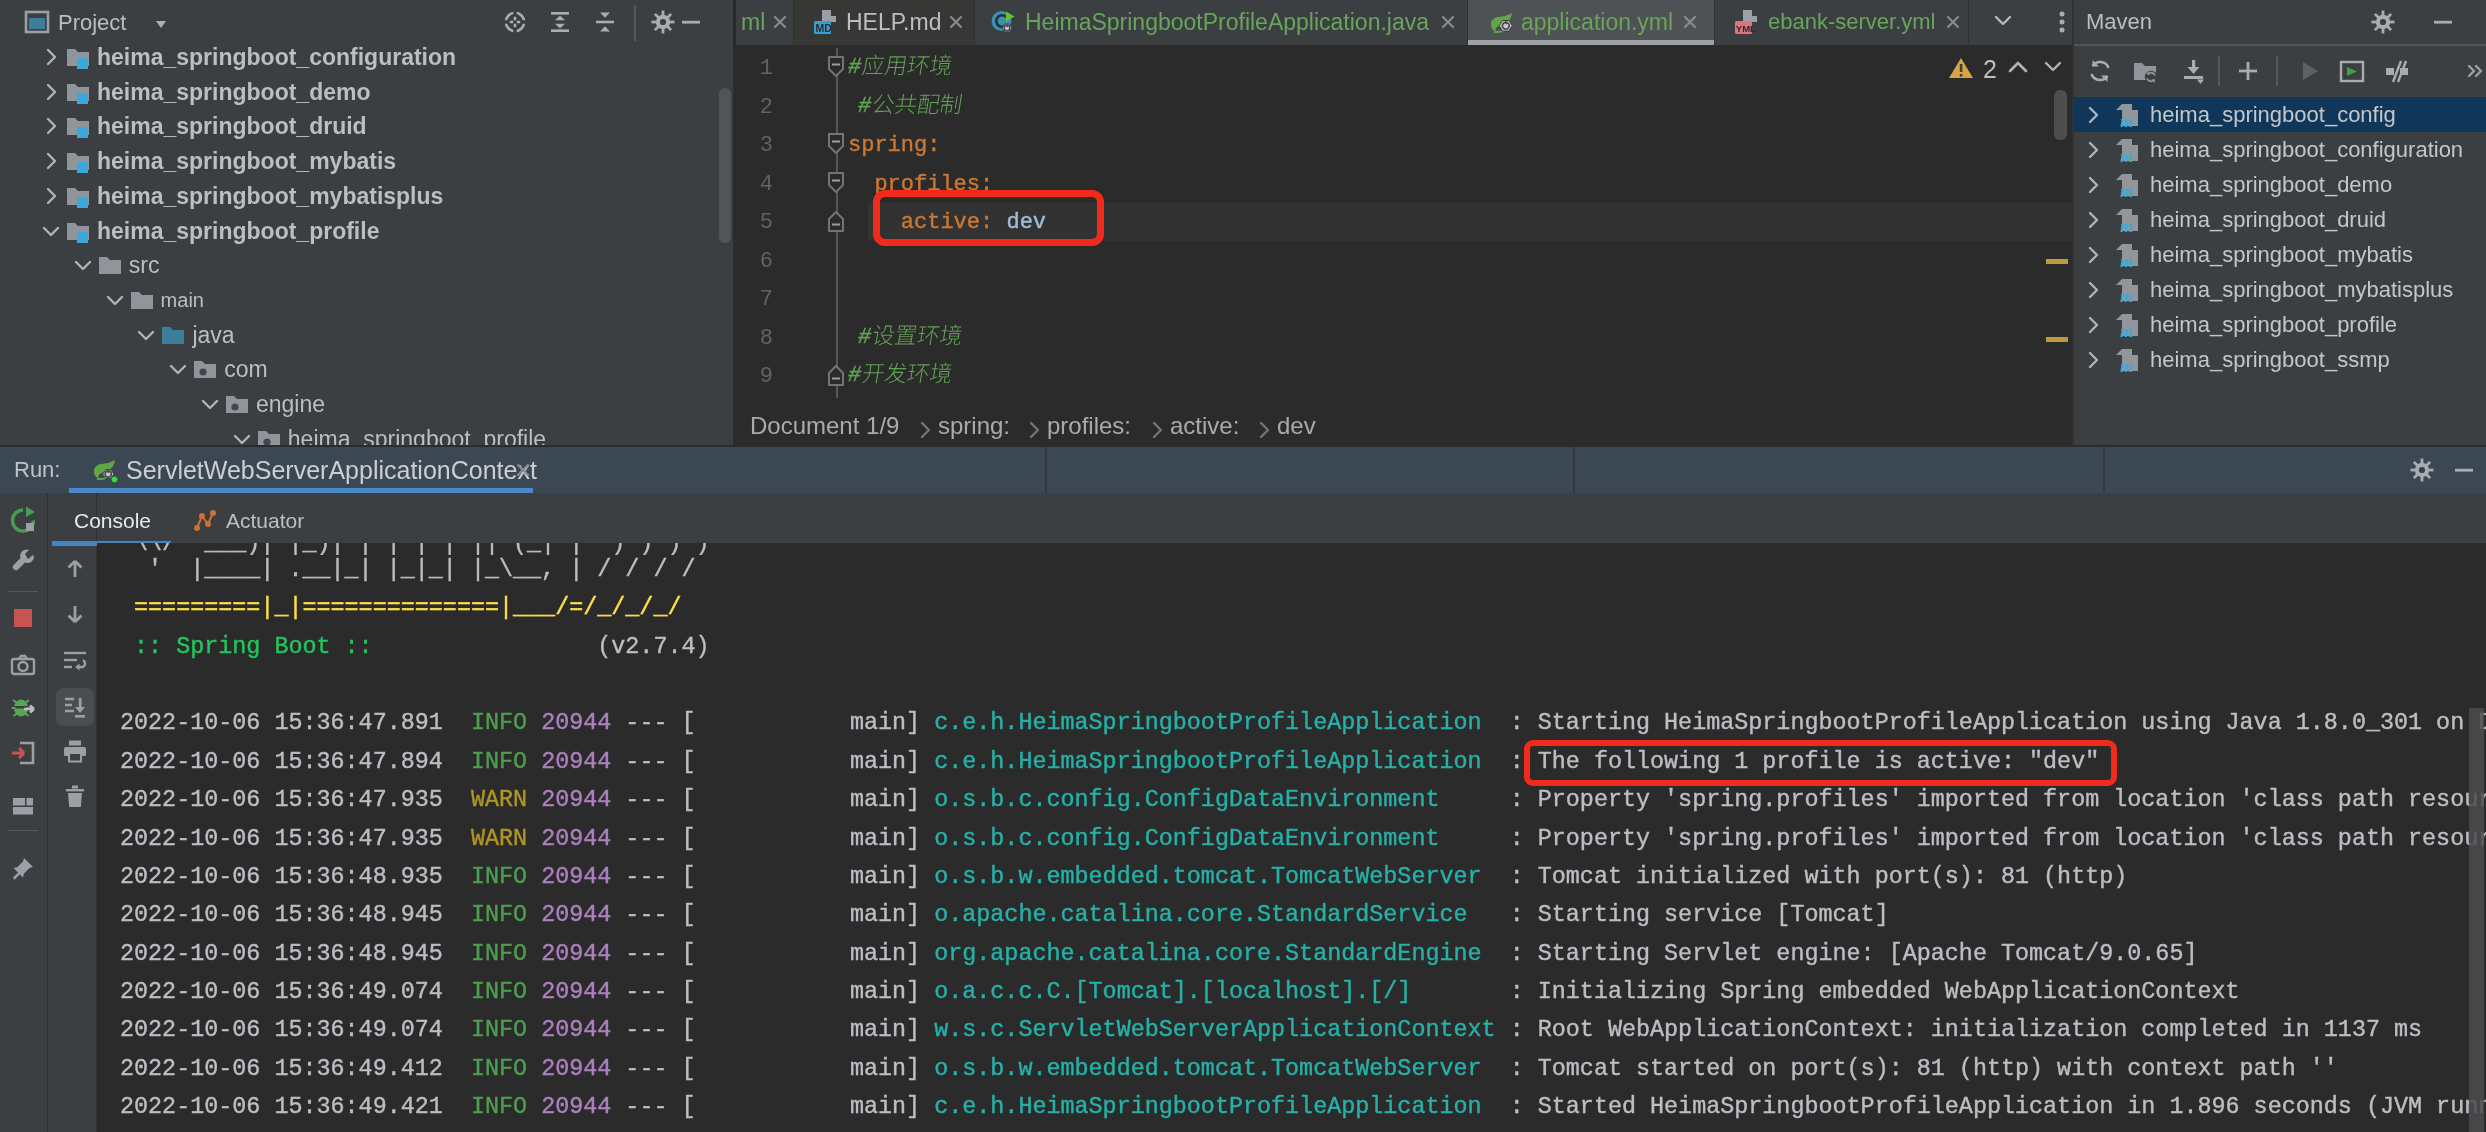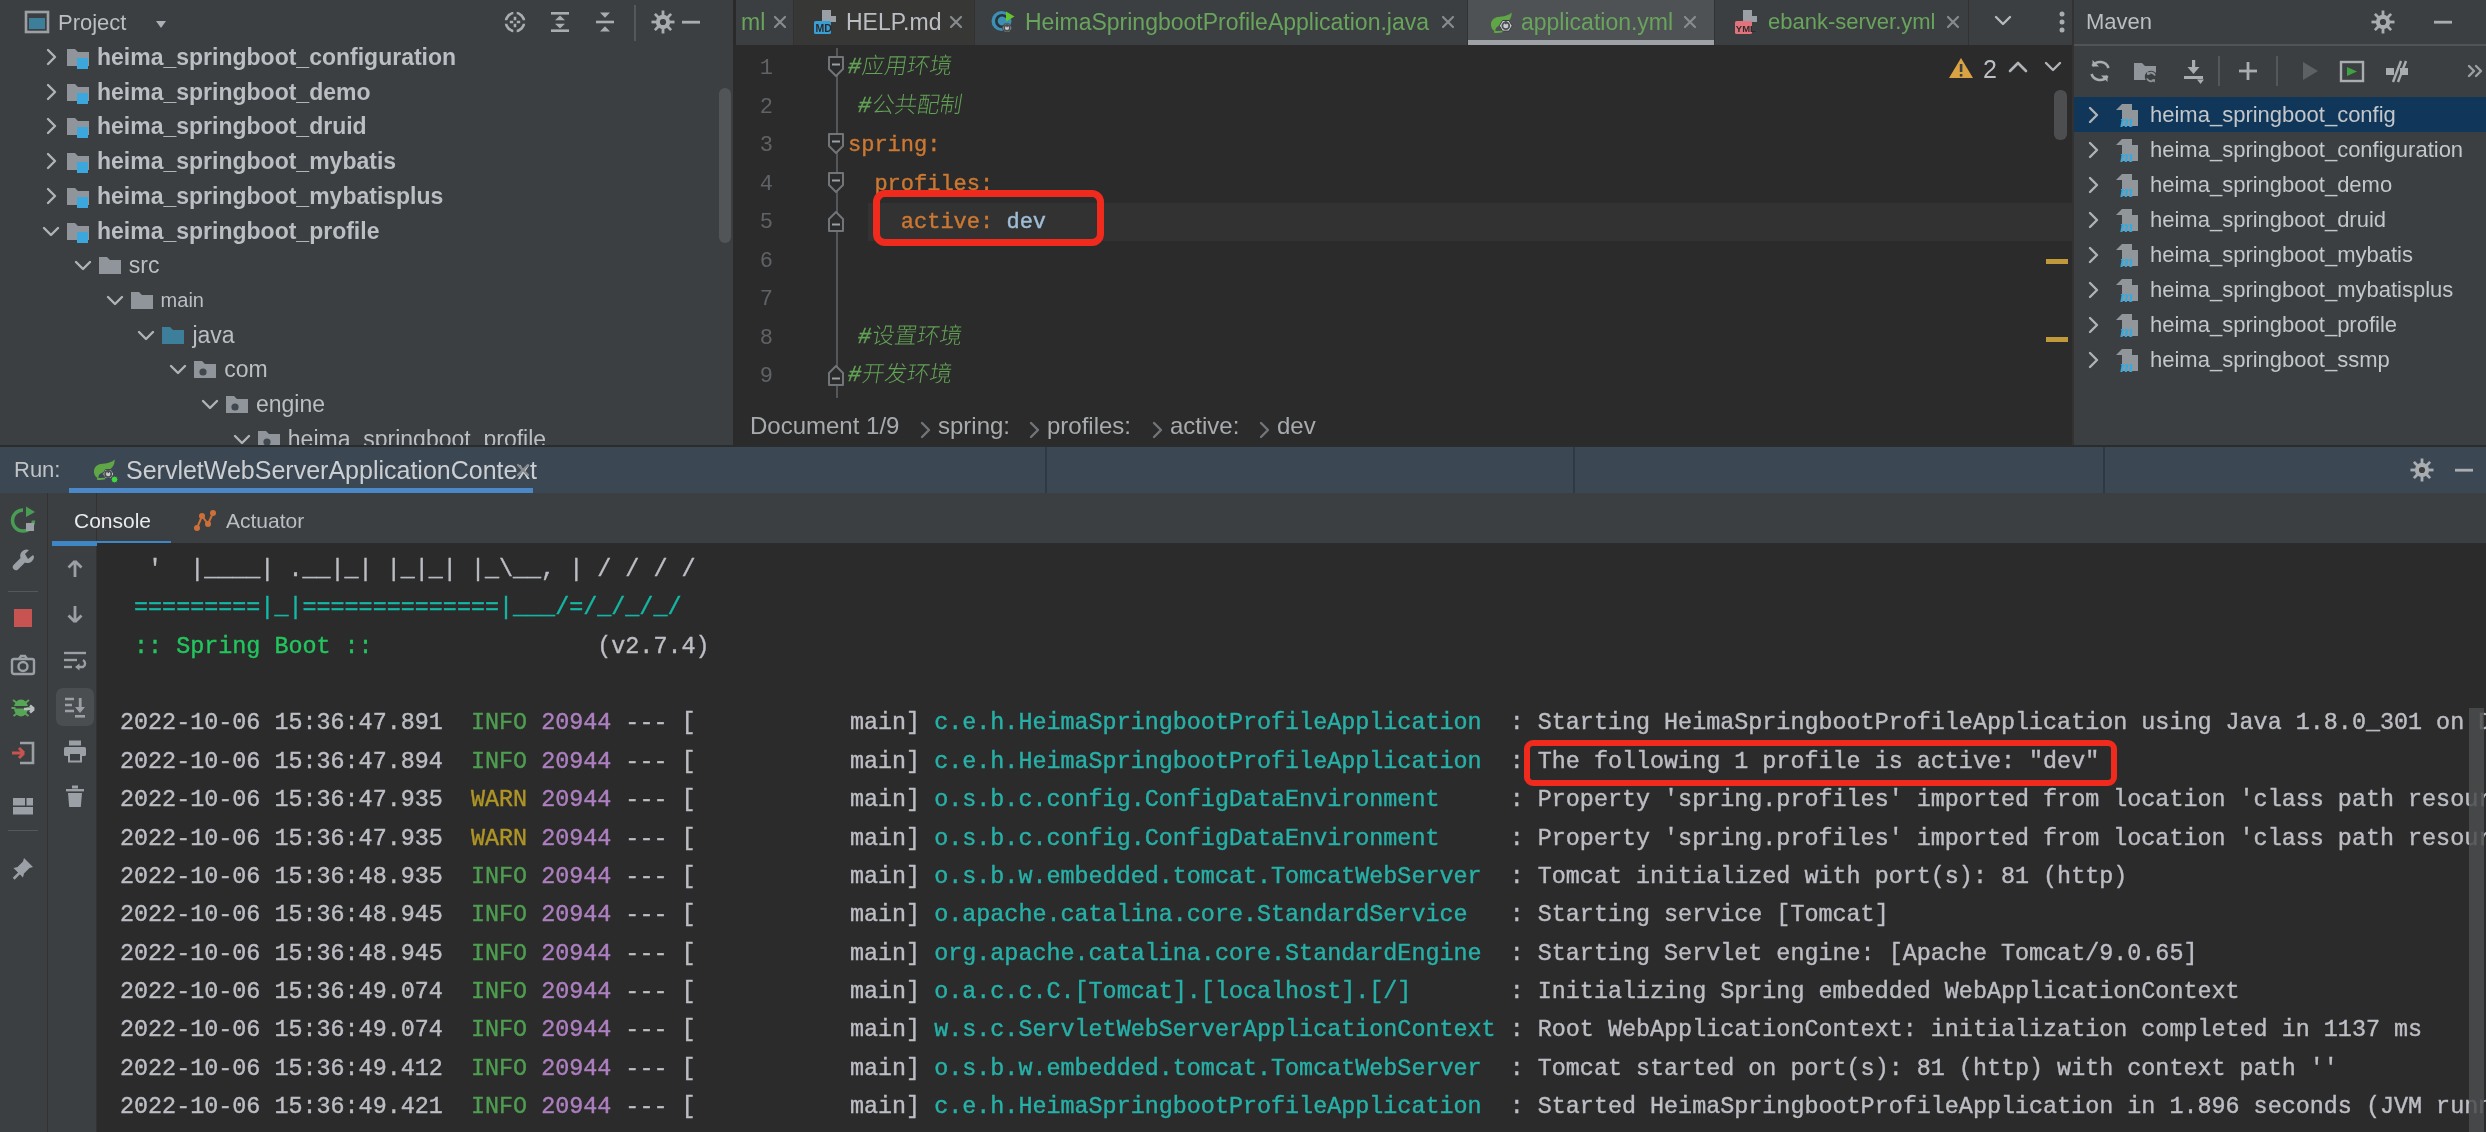--- a/index.html
+++ b/index.html
@@ -820,30 +820,33 @@
           <circle cx="16" cy="16" r="3"></circle>
           <circle cx="21" cy="5" r="3"></circle>
         </g>
       </svg>
     </div>
     <div class="abs" style="left:226.0px;top:521.0px;transform:translateY(-50%);color:#bbbec3;font-size:21px;white-space:nowrap;">Actuator</div>
     <div class="abs" style="left:97.0px;top:543.0px;width:2389.0px;height:589.0px;background:#2b2b2b;overflow:hidden;position:absolute;">
       <div class="mono" style="position:absolute;left:23.0px;top:-30.6px;font-size:23.4px;-webkit-text-stroke:0.4px;">
         <div style="height:38.4px;line-height:38.4px;white-space:pre;"><span style="color:#bcbec4"></span></div>
         <div style="height:38.4px;line-height:38.4px;white-space:pre;"><span style="color:#bcbec4">  '  |____| .__|_| |_|_| |_\__, | / / / /</span></div>
-        <div style="height:38.4px;line-height:38.4px;white-space:pre;"><span style="color:#14b8a6"> =========|_|==============|___/=/_/_/_/</span></div>
+        <div style="height:38.4px;line-height:38.4px;white-space:pre;"><span style="color:#fde047"> =========|_|==============|___/=/_/_/_/</span></div>
         <div style="height:38.4px;line-height:38.4px;white-space:pre;"><span style="color:#22c55e"> :: Spring Boot ::</span><span style="color:#bcbec4">                (v2.7.4)</span></div>
         <div style="height:38.4px;line-height:38.4px;white-space:pre;"><span style="color:#bcbec4"></span></div>
         <div style="height:38.4px;line-height:38.4px;white-space:pre;"><span style="color:#bcbec4">2022-10-06 15:36:47.891  </span><span style="color:#4e9e51">INFO</span><span style="color:#bcbec4"> </span><span style="color:#ad7fc0">20944</span><span style="color:#bcbec4"> --- [           main] </span><span style="color:#26b1a8">c.e.h.HeimaSpringbootProfileApplication </span><span style="color:#bcbec4"> : </span><span style="color:#bcbec4">Starting HeimaSpringbootProfileApplication using Java 1.8.0_301 on D</span></div>
         <div style="height:38.4px;line-height:38.4px;white-space:pre;"><span style="color:#bcbec4">2022-10-06 15:36:47.894  </span><span style="color:#4e9e51">INFO</span><span style="color:#bcbec4"> </span><span style="color:#ad7fc0">20944</span><span style="color:#bcbec4"> --- [           main] </span><span style="color:#26b1a8">c.e.h.HeimaSpringbootProfileApplication </span><span style="color:#bcbec4"> : </span><span style="color:#bcbec4">The following 1 profile is active: "dev"</span></div>
         <div style="height:38.4px;line-height:38.4px;white-space:pre;"><span style="color:#bcbec4">2022-10-06 15:36:47.935  </span><span style="color:#af9525">WARN</span><span style="color:#bcbec4"> </span><span style="color:#ad7fc0">20944</span><span style="color:#bcbec4"> --- [           main] </span><span style="color:#26b1a8">o.s.b.c.config.ConfigDataEnvironment    </span><span style="color:#bcbec4"> : </span><span style="color:#bcbec4">Property 'spring.profiles' imported from location 'class path resour</span></div>
         <div style="height:38.4px;line-height:38.4px;white-space:pre;"><span style="color:#bcbec4">2022-10-06 15:36:47.935  </span><span style="color:#af9525">WARN</span><span style="color:#bcbec4"> </span><span style="color:#ad7fc0">20944</span><span style="color:#bcbec4"> --- [           main] </span><span style="color:#26b1a8">o.s.b.c.config.ConfigDataEnvironment    </span><span style="color:#bcbec4"> : </span><span style="color:#bcbec4">Property 'spring.profiles' imported from location 'class path resour</span></div>
         <div style="height:38.4px;line-height:38.4px;white-space:pre;"><span style="color:#bcbec4">2022-10-06 15:36:48.935  </span><span style="color:#4e9e51">INFO</span><span style="color:#bcbec4"> </span><span style="color:#ad7fc0">20944</span><span style="color:#bcbec4"> --- [           main] </span><span style="color:#26b1a8">o.s.b.w.embedded.tomcat.TomcatWebServer </span><span style="color:#bcbec4"> : </span><span style="color:#bcbec4">Tomcat initialized with port(s): 81 (http)</span></div>
         <div style="height:38.4px;line-height:38.4px;white-space:pre;"><span style="color:#bcbec4">2022-10-06 15:36:48.945  </span><span style="color:#4e9e51">INFO</span><span style="color:#bcbec4"> </span><span style="color:#ad7fc0">20944</span><span style="color:#bcbec4"> --- [           main] </span><span style="color:#26b1a8">o.apache.catalina.core.StandardService  </span><span style="color:#bcbec4"> : </span><span style="color:#bcbec4">Starting service [Tomcat]</span></div>
         <div style="height:38.4px;line-height:38.4px;white-space:pre;"><span style="color:#bcbec4">2022-10-06 15:36:48.945  </span><span style="color:#4e9e51">INFO</span><span style="color:#bcbec4"> </span><span style="color:#ad7fc0">20944</span><span style="color:#bcbec4"> --- [           main] </span><span style="color:#26b1a8">org.apache.catalina.core.StandardEngine </span><span style="color:#bcbec4"> : </span><span style="color:#bcbec4">Starting Servlet engine: [Apache Tomcat/9.0.65]</span></div>
         <div style="height:38.4px;line-height:38.4px;white-space:pre;"><span style="color:#bcbec4">2022-10-06 15:36:49.074  </span><span style="color:#4e9e51">INFO</span><span style="color:#bcbec4"> </span><span style="color:#ad7fc0">20944</span><span style="color:#bcbec4"> --- [           main] </span><span style="color:#26b1a8">o.a.c.c.C.[Tomcat].[localhost].[/]      </span><span style="color:#bcbec4"> : </span><span style="color:#bcbec4">Initializing Spring embedded WebApplicationContext</span></div>
         <div style="height:38.4px;line-height:38.4px;white-space:pre;"><span style="color:#bcbec4">2022-10-06 15:36:49.074  </span><span style="color:#4e9e51">INFO</span><span style="color:#bcbec4"> </span><span style="color:#ad7fc0">20944</span><span style="color:#bcbec4"> --- [           main] </span><span style="color:#26b1a8">w.s.c.ServletWebServerApplicationContext</span><span style="color:#bcbec4"> : </span><span style="color:#bcbec4">Root WebApplicationContext: initialization completed in 1137 ms</span></div>
         <div style="height:38.4px;line-height:38.4px;white-space:pre;"><span style="color:#bcbec4">2022-10-06 15:36:49.412  </span><span style="color:#4e9e51">INFO</span><span style="color:#bcbec4"> </span><span style="color:#ad7fc0">20944</span><span style="color:#bcbec4"> --- [           main] </span><span style="color:#26b1a8">o.s.b.w.embedded.tomcat.TomcatWebServer </span><span style="color:#bcbec4"> : </span><span style="color:#bcbec4">Tomcat started on port(s): 81 (http) with context path ''</span></div>
         <div style="height:38.4px;line-height:38.4px;white-space:pre;"><span style="color:#bcbec4">2022-10-06 15:36:49.421  </span><span style="color:#4e9e51">INFO</span><span style="color:#bcbec4"> </span><span style="color:#ad7fc0">20944</span><span style="color:#bcbec4"> --- [           main] </span><span style="color:#26b1a8">c.e.h.HeimaSpringbootProfileApplication </span><span style="color:#bcbec4"> : </span><span style="color:#bcbec4">Started HeimaSpringbootProfileApplication in 1.896 seconds (JVM runn</span></div>
       </div>
     </div>
+    <div class="abs" style="left:120.0px;top:543.0px;width:1400.0px;height:12.0px;overflow:hidden;">
+      <div class="mono" style="margin-top:-18px;line-height:38.4px;font-size:23.4px;color:#bcbec4;-webkit-text-stroke:0.4px;white-space:pre;"> \\/  ___)| |_)| | | | | || (_| |  ) ) ) )</div>
+    </div>
     <div class="abs" style="left:2469.0px;top:708.0px;width:15.0px;height:424.0px;background:#4a4c4e;opacity:.85;"></div>
     <div class="abs" style="left:1524.0px;top:740.0px;width:593.0px;height:46.0px;border:6px solid #f02b1e;border-radius:9px;"></div>
   </div>
 </body></html>

